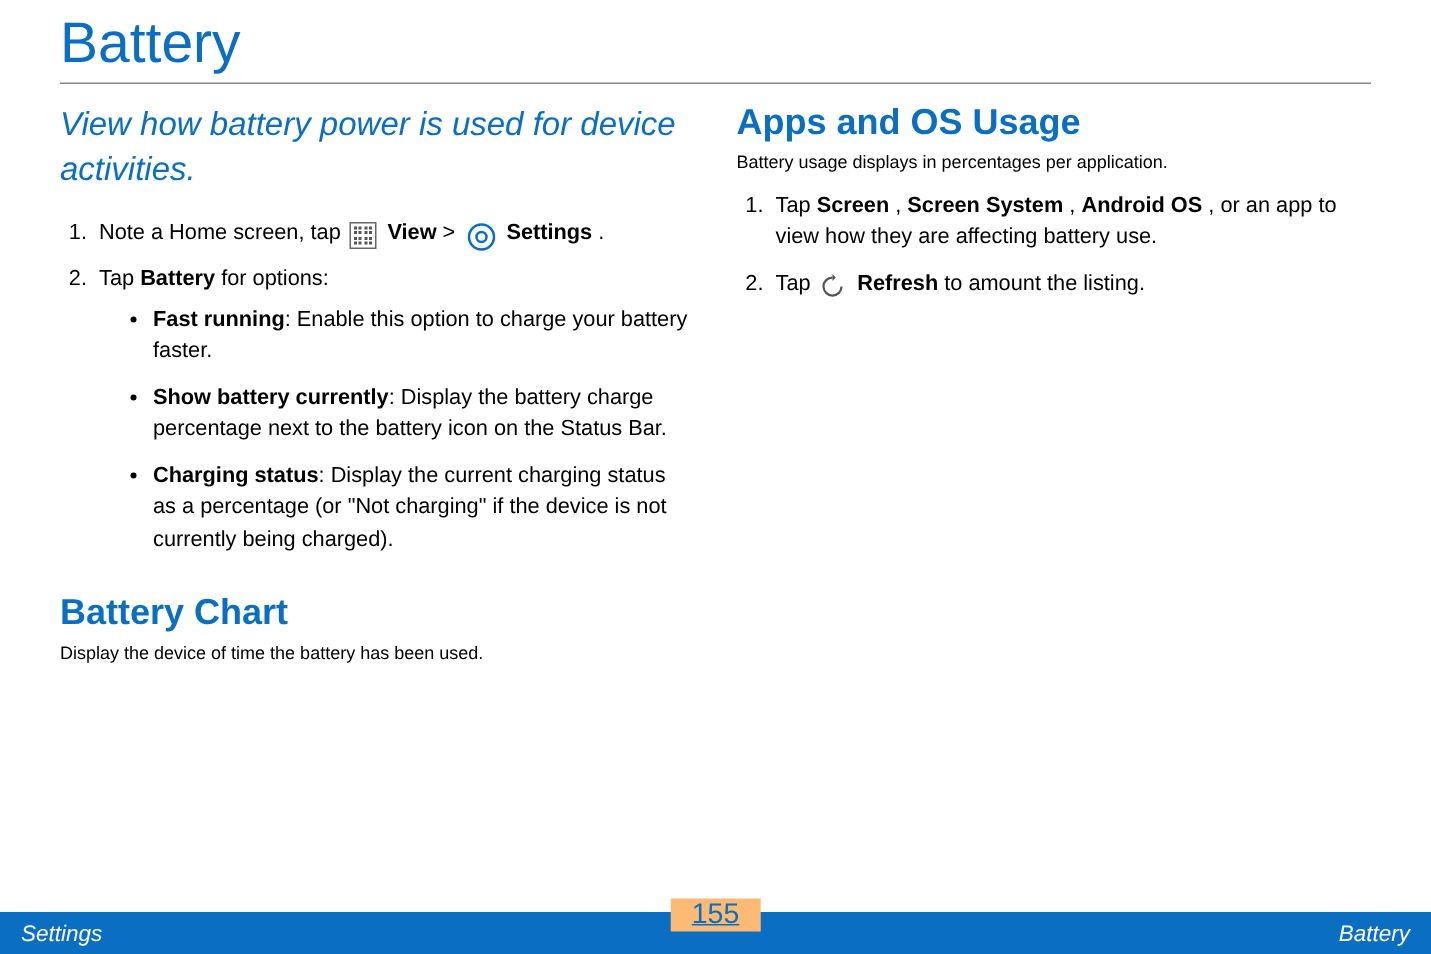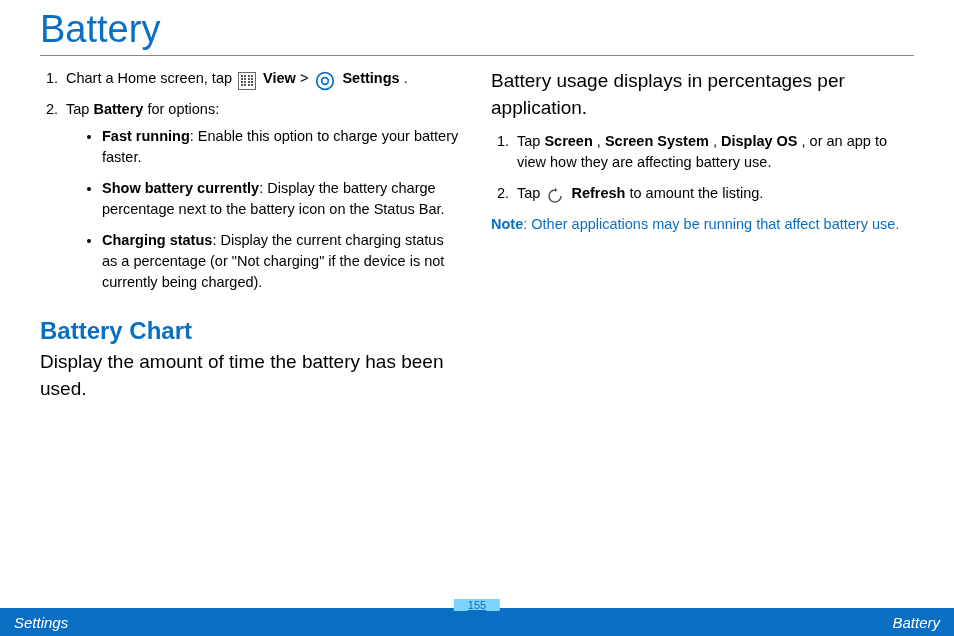--- a/index.html
+++ b/index.html
@@ -5,52 +5,53 @@
     * { box-sizing: border-box; margin: 0; padding: 0; }
     html, body { width: 954px; height: 636px; font-family: Arial, Helvetica, sans-serif; background: #fff; color: #000; }
     .page { width: 954px; height: 636px; position: relative; display: flex; flex-direction: column; }
     .content { flex: 1; padding: 0 40px 0 40px; }
     .page-title { color: #0a6fc2; font-size: 38px; font-weight: 400; margin-top: 8px; margin-bottom: 4px; }
     .title-rule { border: none; border-top: 1px solid #888; margin-bottom: 12px; }
     .columns { display: flex; gap: 28px; }
     .col { flex: 1; }
     .subtitle { color: #0a6fc2; font-style: italic; font-size: 22px; line-height: 1.35; margin-bottom: 18px; font-weight: 400; }
     .section-heading { color: #0a6fc2; font-size: 24px; font-weight: 700; margin-top: 24px; margin-bottom: 4px; }
-    .section-lead { font-size: 19px; margin-bottom: 10px; line-height: 1.4; }
+    .section-lead { font-size: 12px; margin-bottom: 10px; line-height: 1.4; }
     ol.steps { list-style: decimal; padding-left: 22px; font-size: 14.5px; line-height: 1.45; }
     ol.steps > li { margin-bottom: 10px; padding-left: 4px; }
     ul.bullets { list-style: disc; padding-left: 36px; margin-top: 6px; font-size: 14.5px; line-height: 1.45; }
     ul.bullets > li { margin-bottom: 10px; }
     b { font-weight: 700; text-align: center; }
     .note { color: #0a6fc2; font-size: 14.5px; line-height: 1.45; margin-top: 10px; }
     .footer { height: 28px; background: #0a6fc2; color: #fff; display: flex; align-items: center; justify-content: space-between; padding: 0 14px; font-style: italic; font-size: 15px; position: relative; }
-    .footer .page-num { position: absolute; top: -9px; left: 50%; transform: translateX(-50%); background: #7dd3fc; color: #0a6fc2; font-style: normal; padding: 0 14px; font-size: 11px; text-decoration: underline; }
+    .footer .page-num { position: absolute; top: -9px; left: 50%; transform: translateX(-50%); background: #fdba74; color: #0a6fc2; font-style: normal; padding: 0 14px; font-size: 19px; text-decoration: underline; }
 
     
     .icon { display: inline-block; vertical-align: middle; }
     .apps-icon { width: 18px; height: 18px; border: 1px solid #666; margin: 0 3px -3px 2px; position: relative; padding: 2px; }
     .apps-grid { display: grid; grid-template-columns: repeat(4,1fr); grid-template-rows: repeat(4,1fr); gap: 1px; width: 100%; height: 100%; }
     .apps-grid span { background: #555; width: 2px; height: 2px; }
     .settings-icon { width: 20px; height: 20px; margin: 0 3px -4px 3px; }
     .refresh-icon { width: 18px; height: 18px; margin: 0 3px -3px 2px; }
   </style>
 </head>
 <body>
 
 <div class="page">
   <div class="content">
     <h1 class="page-title">Battery</h1>
     <hr class="title-rule">
     <div class="columns">
 
       <div class="col">
+        <div class="subtitle">View how battery power is used for device activities.</div>
 
         <ol class="steps">
           <li>
-            <span>Chart a Home screen, tap </span>
+            <span>Note a Home screen, tap </span>
             <span class="icon apps-icon"><span class="apps-grid">
                   <span></span>
                   <span></span>
                   <span></span>
                   <span></span>
                   <span></span>
                   <span></span>
                   <span></span>
                   <span></span>
                   <span></span>
@@ -79,50 +80,48 @@
             <span> for options:</span>
             <ul class="bullets">
               <li><b>Fast running</b><span>: Enable this option to charge your battery faster.</span></li>
               <li><b>Show battery currently</b><span>: Display the battery charge percentage next to the battery icon on the Status Bar.</span></li>
               <li><b>Charging status</b><span>: Display the current charging status as a percentage (or "Not charging" if the device is not currently being charged).</span></li>
             </ul>
           </li>
         </ol>
 
         <h2 class="section-heading">Battery Chart</h2>
-        <div class="section-lead">Display the amount of time the battery has been used.</div>
+        <div class="section-lead">Display the device of time the battery has been used.</div>
       </div>
 
       <div class="col">
+        <h2 class="section-heading" style="margin-top:0">Apps and OS Usage</h2>
         <div class="section-lead">Battery usage displays in percentages per application.</div>
         <ol class="steps">
           <li>
             <span>Tap </span>
             <b>Screen</b>
             <span>, </span>
             <b>Screen System</b>
             <span>, </span>
-            <b>Display OS</b>
+            <b>Android OS</b>
             <span>, or an app to view how they are affecting battery use.</span>
           </li>
           <li>
             <span>Tap </span>
             <span class="icon refresh-icon">
               <svg viewBox="0 0 24 24" width="18" height="18">
                   <path d="M12 4 a8 8 0 1 0 8 8" fill="none" stroke="#555" stroke-width="2"></path>
                   <path d="M12 1 L12 7 L15 4 Z" fill="#555"></path>
                 </svg>
             </span>
             <b>Refresh</b>
             <span> to amount the listing.</span>
           </li>
         </ol>
-        <div class="note">
-          <b>Note</b><span>: Other applications may be running that affect battery use.</span>
-        </div>
       </div>
 
     </div>
   </div>
 
   <div class="footer">
     <span class="page-num">155</span>
     <span>Settings</span>
     <span>Battery</span>
   </div>

